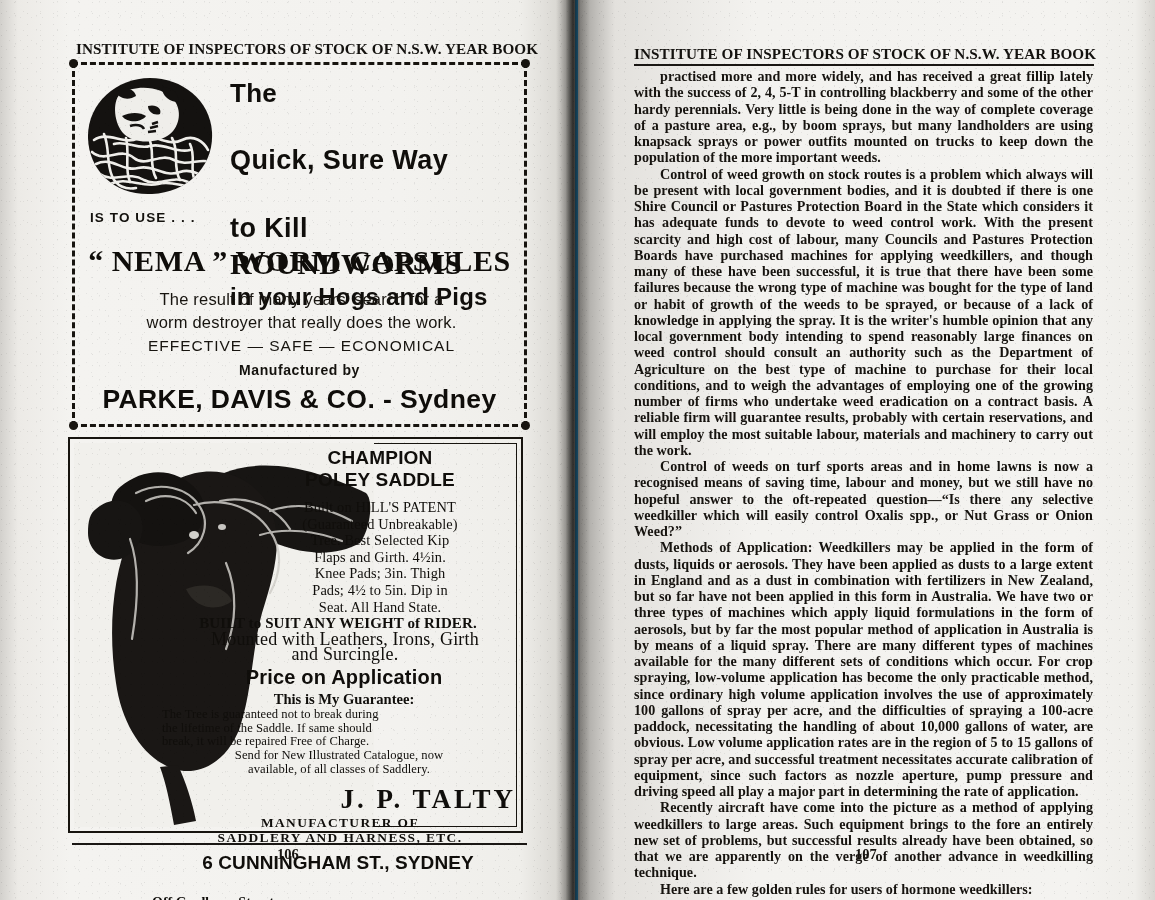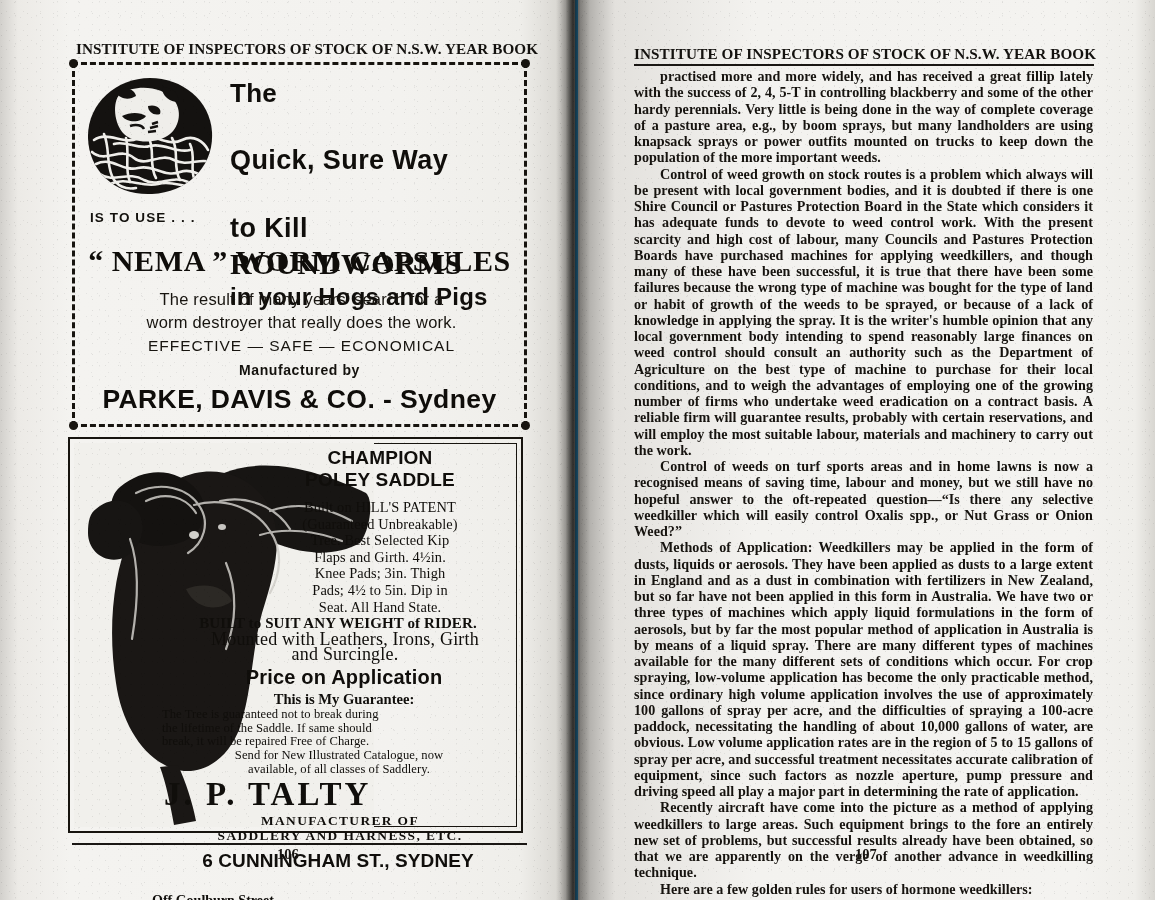--- a/index.html
+++ b/index.html
@@ -93,22 +93,22 @@
     margin-left:-84px;width:356px;}
   .mounted{font-family:"Liberation Serif",serif;font-weight:normal;font-size:18px;
     line-height:15px;text-align:center;margin-left:-70px;width:342px;letter-spacing:.2px;}
   .price{margin-top:4px;font-family:"Liberation Sans",sans-serif;font-weight:bold;
     font-size:20px;text-align:center;margin-left:-72px;width:344px;letter-spacing:.2px;}
   .guar{font-family:"Liberation Serif",serif;font-weight:bold;font-size:14.6px;
     text-align:center;margin-left:-72px;width:344px;margin-top:2px;}
   .guartxt{font-family:"Liberation Serif",serif;font-size:12.6px;line-height:13.6px;
     margin-left:-82px;width:354px;text-align:justify;letter-spacing:.05px;}
   .guartxt .ctr{text-align:center;display:block;}
-  .talty{font-family:"Liberation Serif",serif;font-weight:bold;font-size:33px;
-    text-align:left;margin-left:-80px;width:352px;letter-spacing:3px;margin-top:0;}
+  .talty{font-family:"Liberation Serif",serif;font-weight:bold;font-size:27px;
+    text-align:right;margin-left:-80px;width:352px;letter-spacing:3px;margin-top:8px;}
   .tsub{font-family:"Liberation Serif",serif;font-weight:bold;font-size:13.4px;
     line-height:15px;text-align:center;margin-left:-80px;width:352px;letter-spacing:1.4px;}
   .addr{font-family:"Liberation Sans",sans-serif;font-weight:bold;font-size:19px;
     text-align:center;margin-left:-84px;width:356px;margin-top:7px;letter-spacing:.1px;}
   .off{font-family:Liberation Serif, serif;font-weight:bold;font-size:14px;
     margin-left:-92px;width:364px;text-align:left;margin-top:21px;}
 
   
   .body-col{position:absolute;left:634px;top:68px;width:459px;
     font-family:"Liberation Serif",serif;font-weight:bold;

